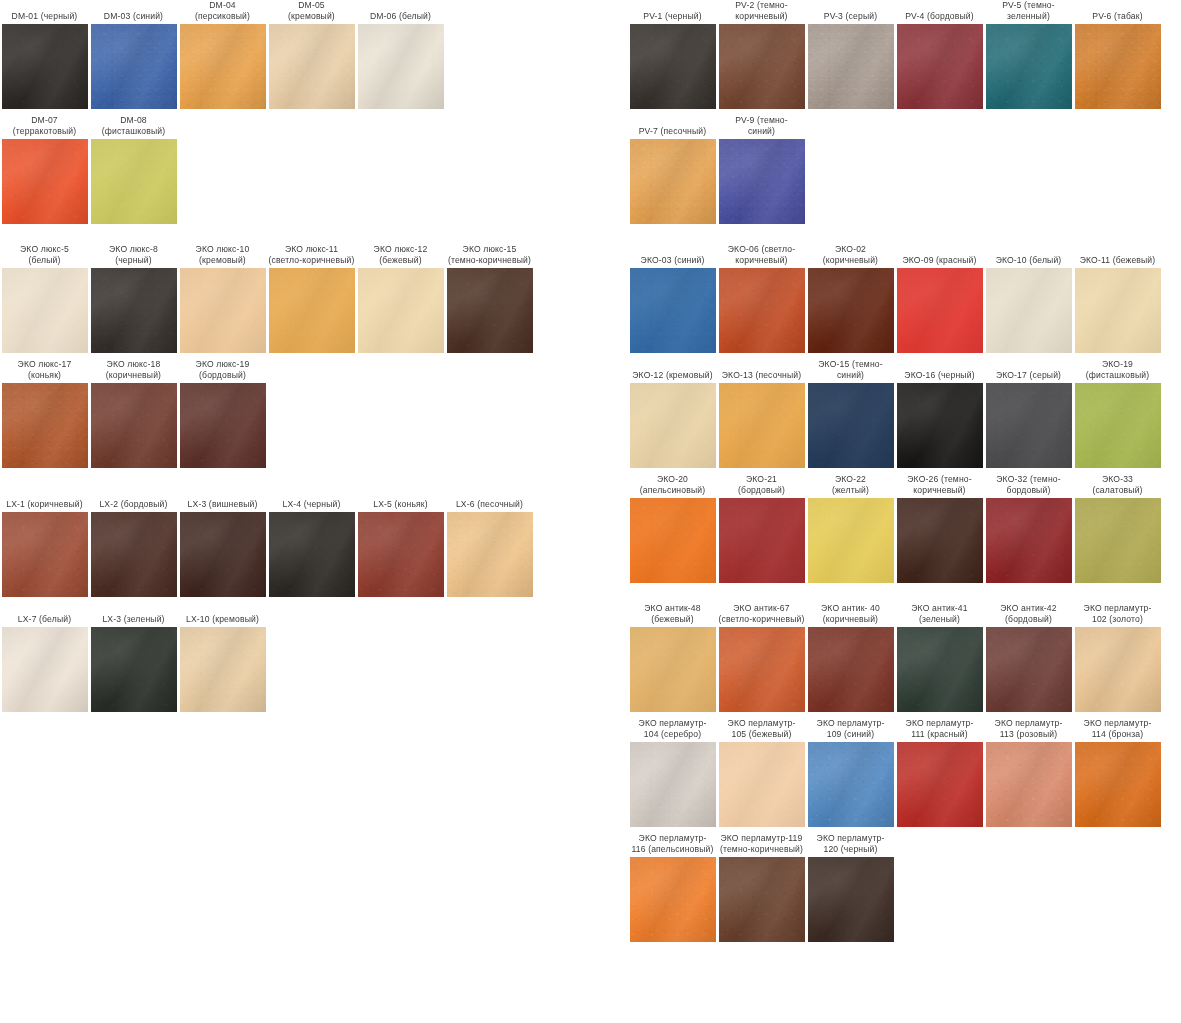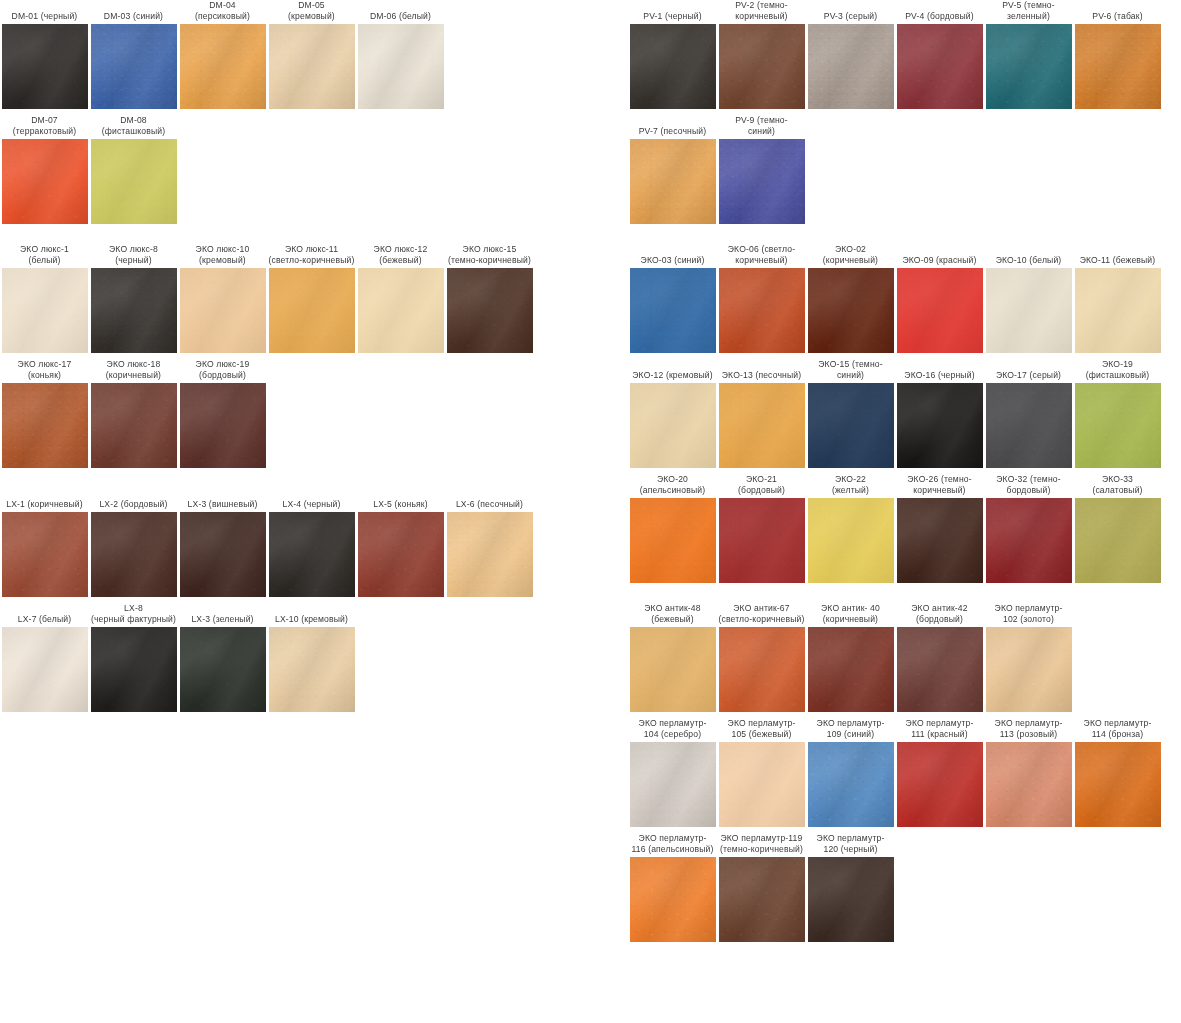--- a/index.html
+++ b/index.html
@@ -137,21 +137,21 @@
             <div class="cell-label">DM-08
 (фисташковый)</div>
             <div class="swatch smooth" style="background-color: rgb(205, 203, 98);"></div>
           </div>
         </div>
       </div>
       <div class="group-gap"></div>
       <div class="group">
         <div class="swatch-row">
           <div class="cell">
-            <div class="cell-label">ЭКО люкс-1
+            <div class="cell-label">ЭКО люкс-5
 (белый)</div>
             <div class="swatch smooth" style="background-color: rgb(238, 225, 205);"></div>
           </div>
           <div class="cell">
             <div class="cell-label">ЭКО люкс-8
 (черный)</div>
             <div class="swatch" style="background-color: rgb(51, 46, 42);"></div>
           </div>
           <div class="cell">
             <div class="cell-label">ЭКО люкс-10
@@ -221,25 +221,20 @@
             <div class="swatch" style="background-color: rgb(238, 195, 137);"></div>
           </div>
         </div>
         <div class="row-gap"></div>
         <div class="swatch-row">
           <div class="cell">
             <div class="cell-label">LX-7 (белый)</div>
             <div class="swatch" style="background-color: rgb(238, 227, 213);"></div>
           </div>
           <div class="cell">
-            <div class="cell-label">LX-8
-(черный фактурный)</div>
-            <div class="swatch coarse" style="background-color: rgb(32, 30, 28);"></div>
-          </div>
-          <div class="cell">
             <div class="cell-label">LX-3 (зеленый)</div>
             <div class="swatch coarse" style="background-color: rgb(39, 45, 38);"></div>
           </div>
           <div class="cell">
             <div class="cell-label">LX-10  (кремовый)</div>
             <div class="swatch" style="background-color: rgb(233, 205, 163);"></div>
           </div>
         </div>
       </div>
     </div>
@@ -389,20 +384,25 @@
           </div>
           <div class="cell">
             <div class="cell-label">ЭКО антик-67
 (светло-коричневый)</div>
             <div class="swatch coarse" style="background-color: rgb(207, 90, 43);"></div>
           </div>
           <div class="cell">
             <div class="cell-label">ЭКО антик- 40
 (коричневый)</div>
             <div class="swatch coarse" style="background-color: rgb(123, 49, 36);"></div>
+          </div>
+          <div class="cell">
+            <div class="cell-label">ЭКО антик-41
+(зеленый)</div>
+            <div class="swatch coarse" style="background-color: rgb(44, 58, 50);"></div>
           </div>
           <div class="cell">
             <div class="cell-label">ЭКО антик-42
 (бордовый)</div>
             <div class="swatch coarse" style="background-color: rgb(107, 58, 51);"></div>
           </div>
           <div class="cell">
             <div class="cell-label">ЭКО перламутр-
 102 (золото)</div>
             <div class="swatch coarse" style="background-color: rgb(233, 196, 147);"></div>

